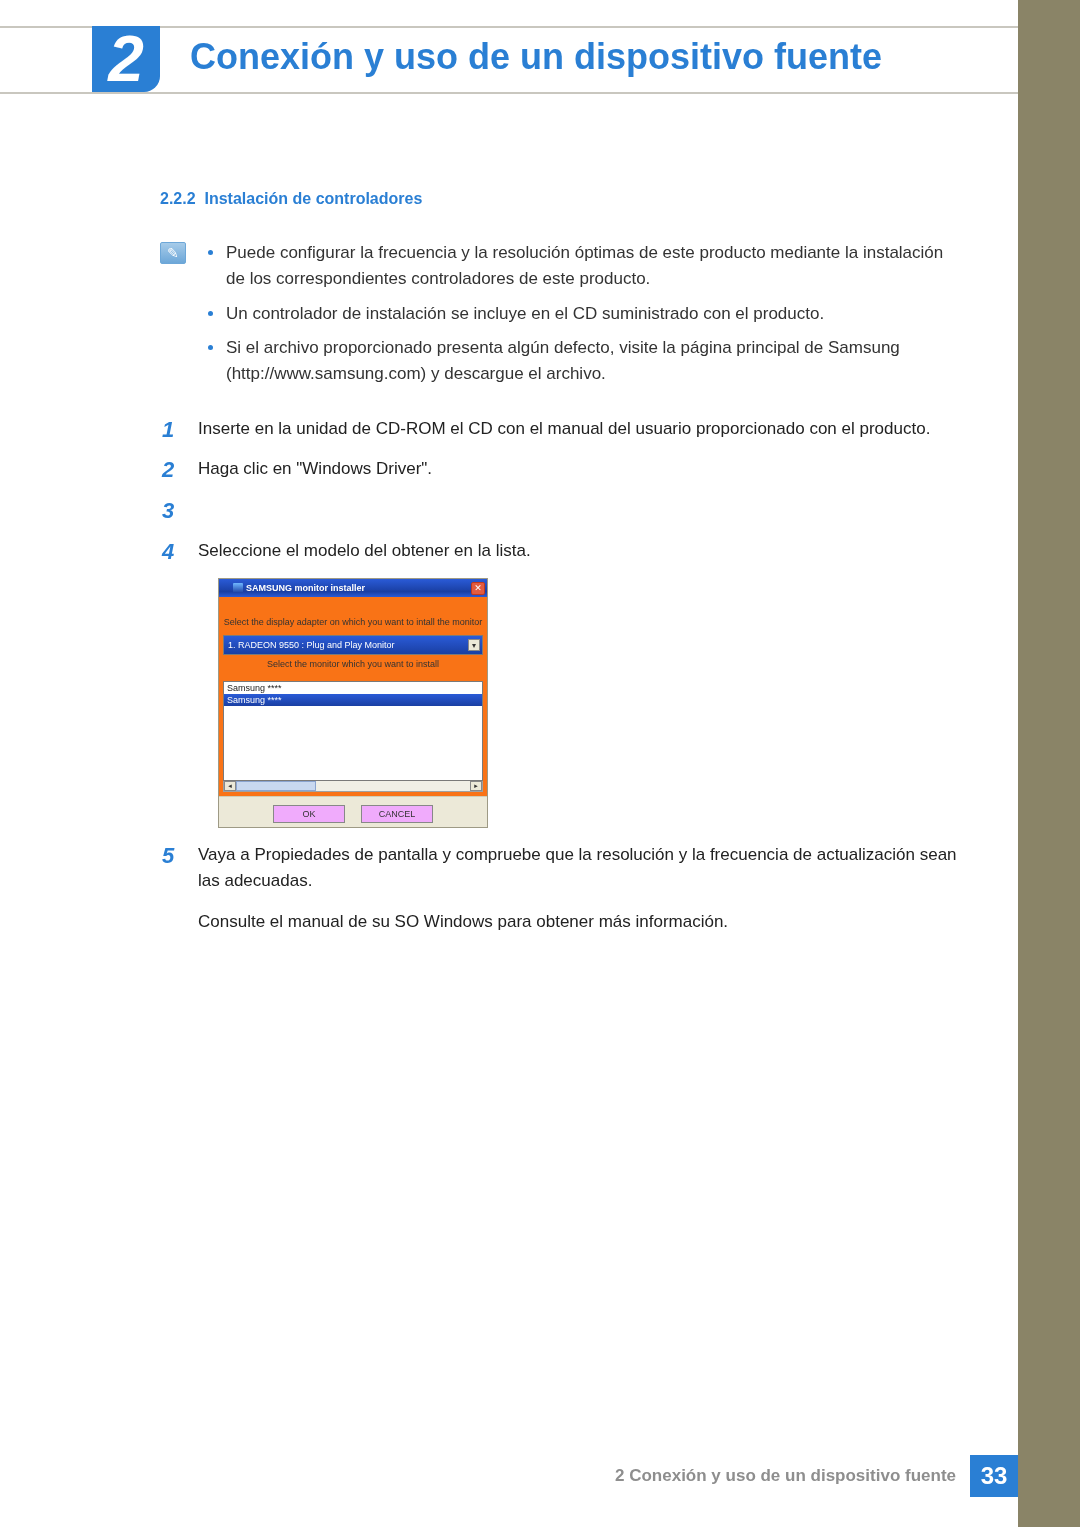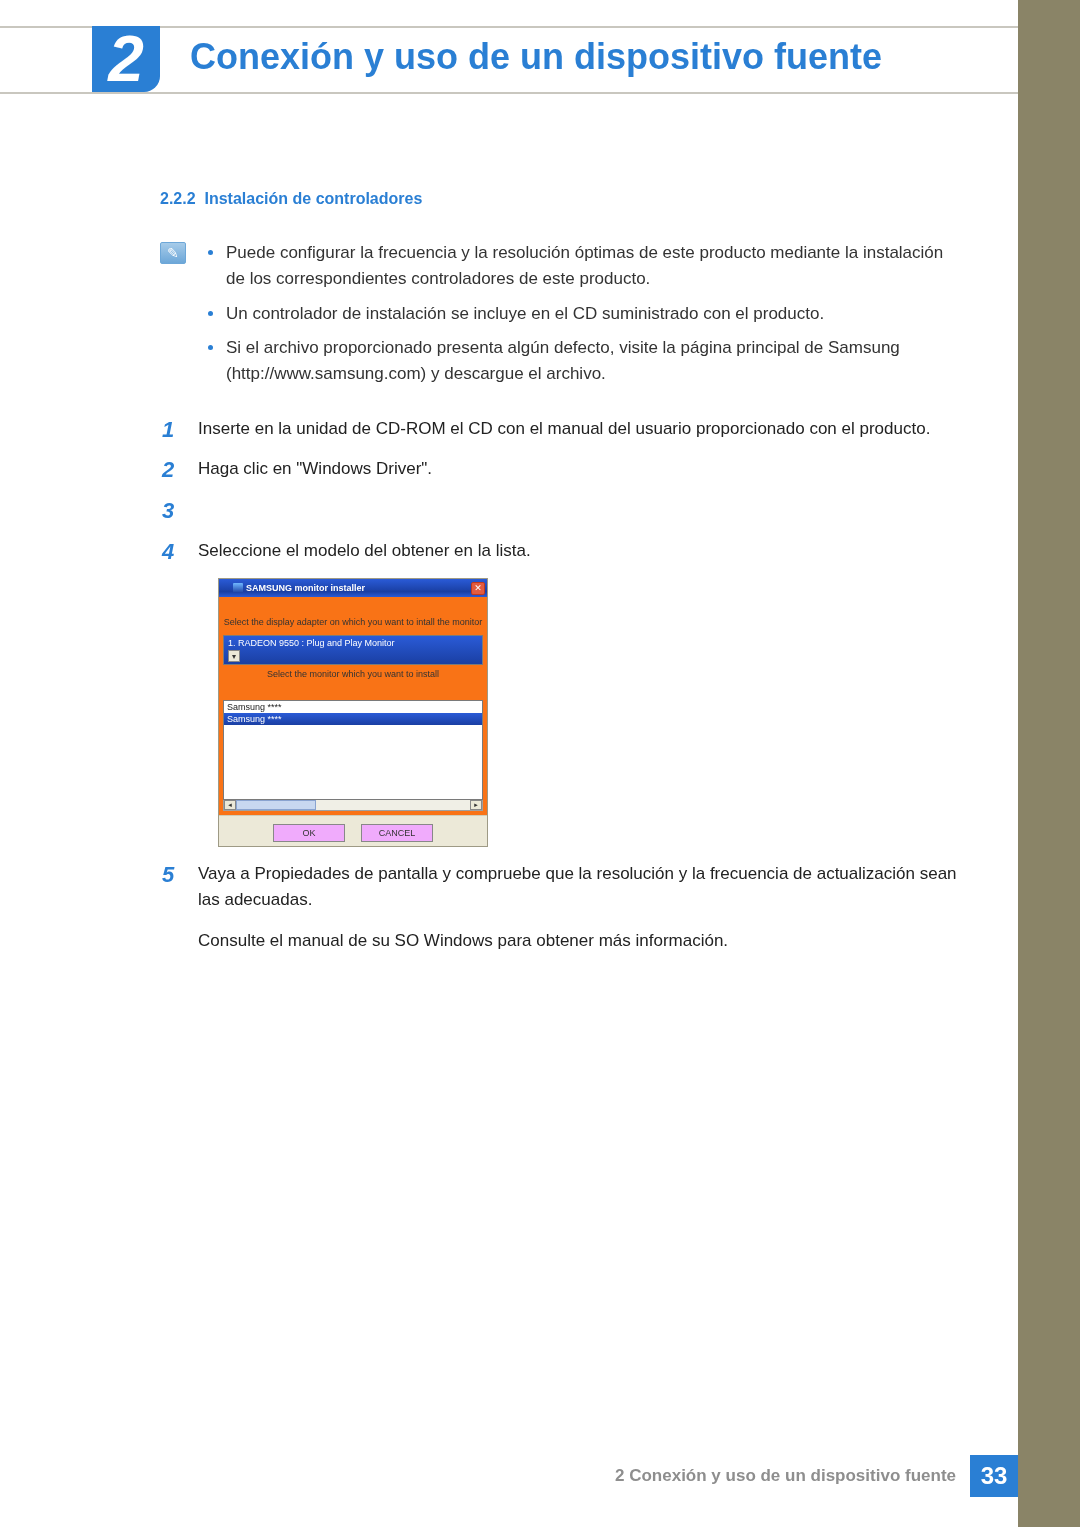--- a/index.html
+++ b/index.html
@@ -164,41 +164,41 @@
     background: #f97316;
     padding: 16px 4px 4px;
   }
   .inst-msg {
     text-align: center;
     font-size: 9px;
     color: #333;
     margin: 4px 0 8px;
   }
   .inst-dropdown {
-    height: 30px;
+    height: 20px;
     background: linear-gradient(#2a5bd7,#1a3fa3);
     color: #fff;
     padding: 2px 4px;
     font-size: 9px;
     display: flex;
+    align-items: center;
     justify-content: space-between;
     border: 1px solid #7a7a7a;
-    flex-direction: column;
   }
   .inst-dropdown-arrow {
     width: 12px; height: 12px;
     background: #ece9d8;
     border: 1px solid #888;
     color: #333;
     display: flex; align-items: center; justify-content: center;
     font-size: 8px;
     margin-right: -2px;
   }
   .inst-listbox {
-    margin-top: 21px;
+    margin-top: 12px;
     height: 100px;
     background: #fff;
     border: 1px solid #7a7a7a;
     position: relative;
     overflow: hidden;
   }
   .inst-listbox .row {
     font-size: 9px;
     padding: 1px 3px;
     color: #222;

